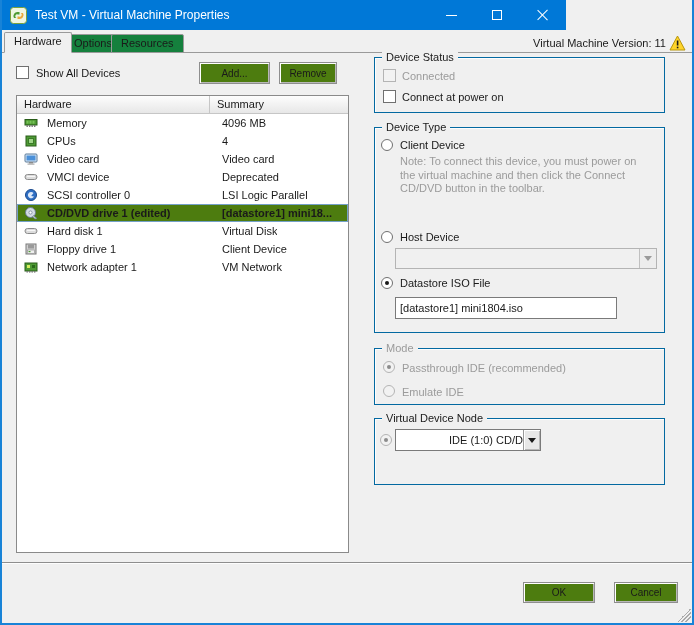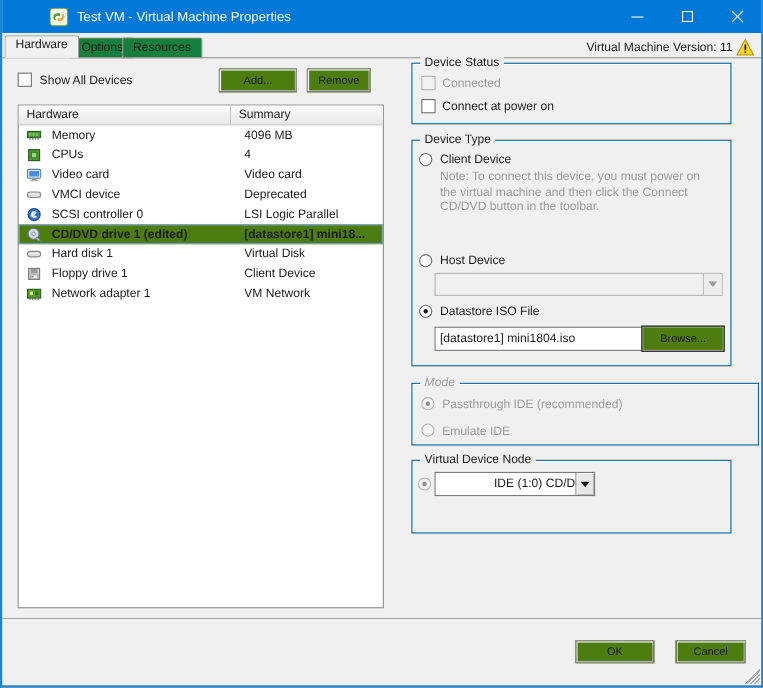--- a/index.html
+++ b/index.html
@@ -4,21 +4,21 @@
 <style>
   html,body{margin:0;padding:0;background:#555;}
   *{box-sizing:border-box;}
   .win{
     position:relative;width:694px;height:625px;margin:0 auto;
     background:#f0f0f0;overflow:hidden;
     font-family:"Liberation Sans","DejaVu Sans",sans-serif;font-size:11px;color:#1a1a1a;
     border-left:2px solid #1883d7;border-right:2px solid #1883d7;border-bottom:2px solid #1883d7;
   }
   
-  .titlebar{position:absolute;left:-2px;top:0;width:694px;height:30px;background:#0078d7;display:flex;align-items:center;padding-left:35px;}
+  .titlebar{position:absolute;left:-2px;top:0;width:566px;height:30px;background:#0078d7;display:flex;align-items:center;}
   .app-icon{width:17px;height:17px;margin-left:10px;flex:0 0 auto;}
   .title-text{color:#fff;font-size:12px;margin-left:8px;white-space:nowrap;}
   .caption-btns{position:absolute;right:0;top:0;height:30px;display:flex;}
   .cap-btn{width:46px;height:30px;display:flex;align-items:center;justify-content:center;color:#fff;font-size:13px;cursor:default;}
   .glyph-min{width:11px;height:1px;background:#fff;display:block;}
   .glyph-max{width:10px;height:10px;border:1px solid #fff;display:block;}
   .glyph-close{position:relative;width:12px;height:12px;display:block;}
   .glyph-close::before,.glyph-close::after{content:"";position:absolute;left:5px;top:-1px;width:1.4px;height:14px;background:#fff;}
   .glyph-close::before{transform:rotate(45deg);}
   .glyph-close::after{transform:rotate(-45deg);}
@@ -240,23 +240,22 @@
   <div class="combo disabled" style="left:393px;top:248px;width:262px;height:21px;">
     <span class="val"></span>
     <span class="arrow-btn">
         <span class="arrow-down"></span>
       </span>
   </div>
 
   <div class="radio checked" style="left:379px;top:277px;"></div>
   <span class="lbl" style="left:398px;top:277px;">Datastore ISO File</span>
   <input class="textfield" style="left: 393px; top: 297px; width: 222px; height: 22px;" value="[datastore1] mini1804.iso">
-  <div class="btn default" style="left:581px;top:296px;width:76px;height:24px;">Browse...</div>
-
-  <div class="group" style="left:372px;top:348px;width:316px;height:57px;font-style:italic;">
+
+  <div class="group" style="left:372px;top:348px;width:291px;height:57px;">
     <span class="group-title dis">Mode</span>
   </div>
   <div class="radio disabled checked" style="left:381px;top:361px;"></div>
   <span class="lbl dis" style="left:400px;top:362px;">Passthrough IDE (recommended)</span>
   <div class="radio disabled" style="left:381px;top:385px;"></div>
   <span class="lbl dis" style="left:400px;top:386px;">Emulate IDE</span>
 
   <div class="group" style="left:372px;top:418px;width:291px;height:67px;">
     <span class="group-title">Virtual Device Node</span>
   </div>

